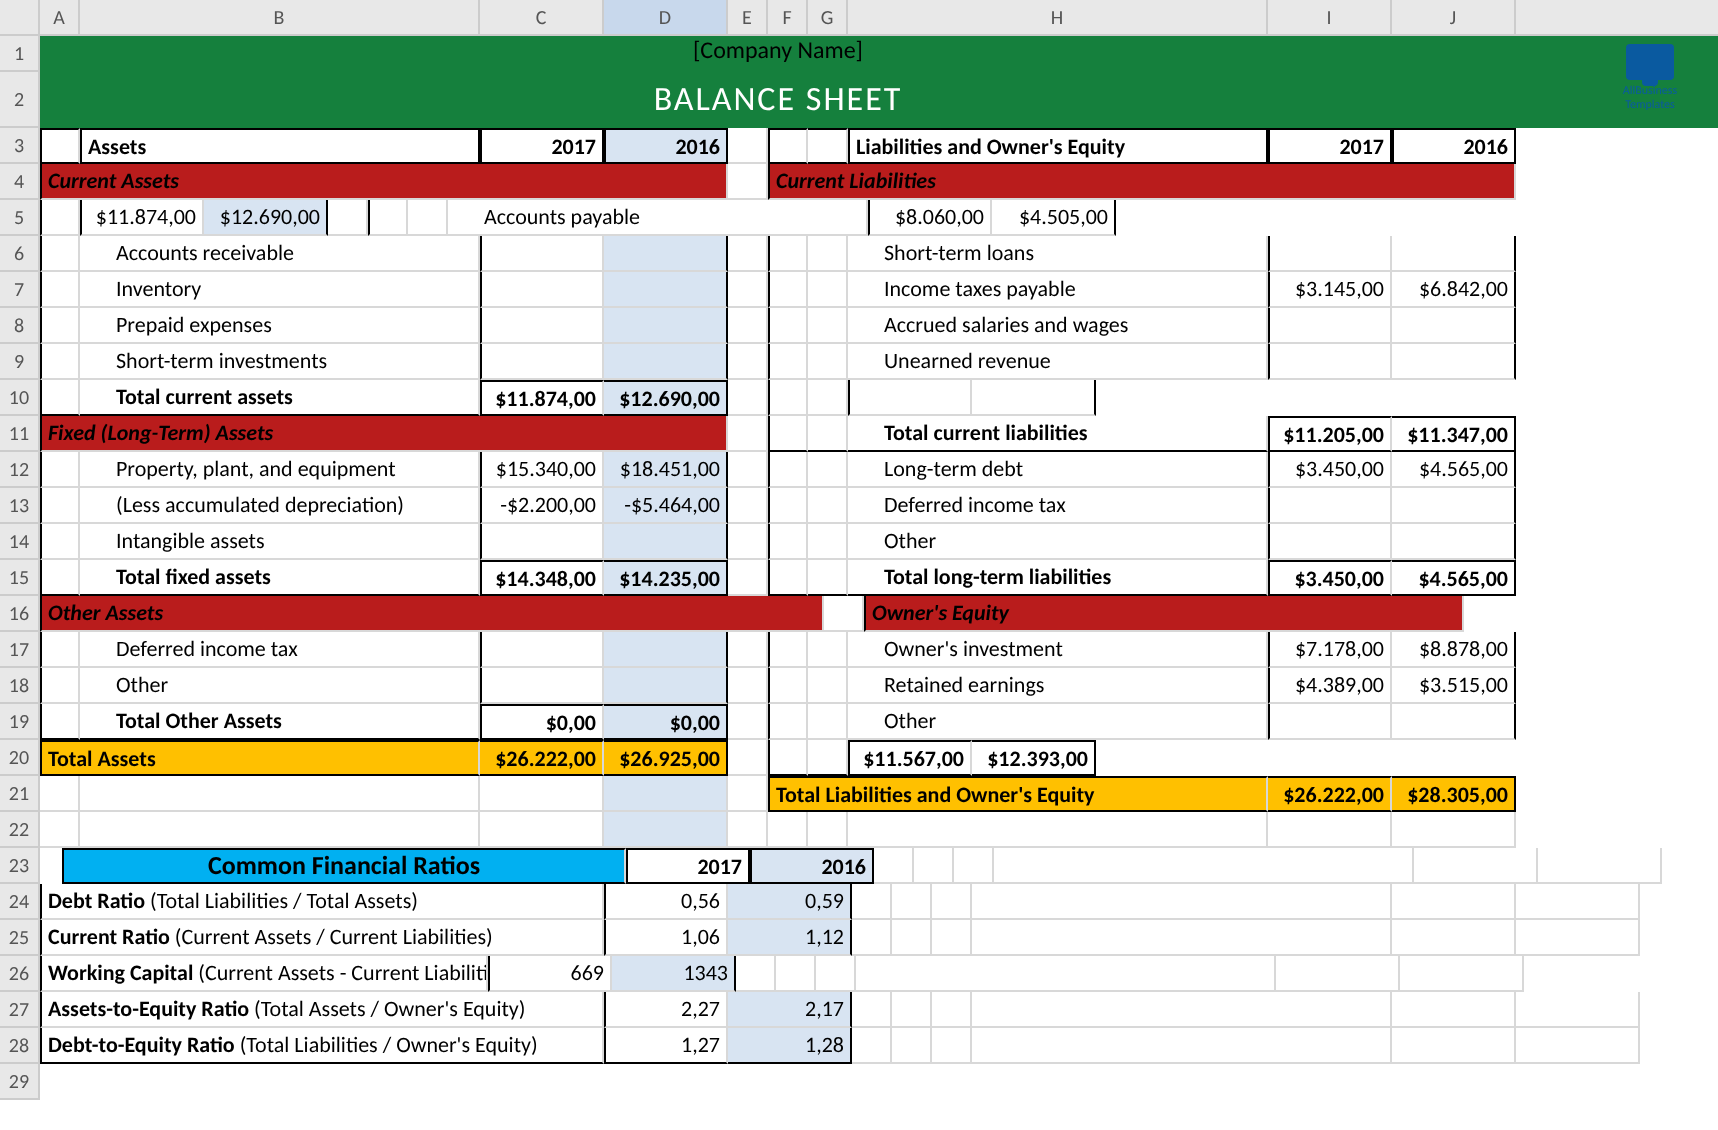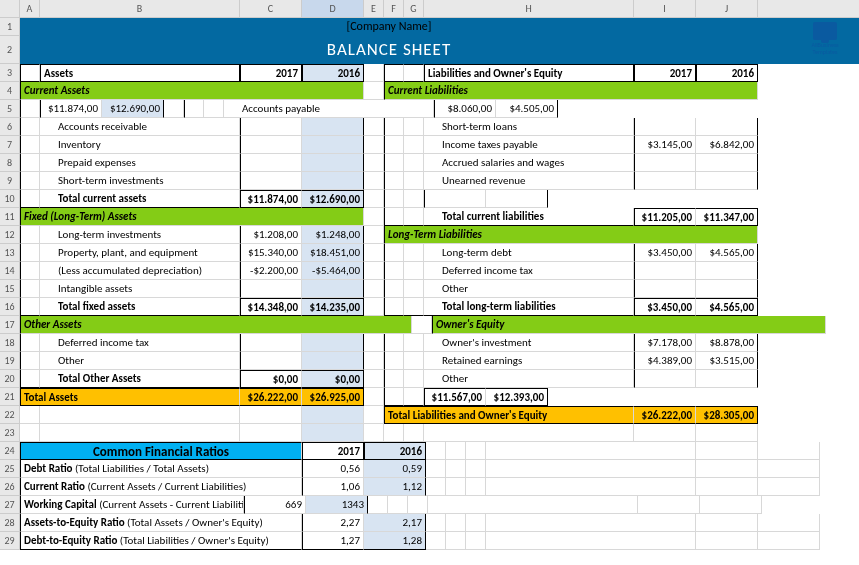--- a/index.html
+++ b/index.html
@@ -8,36 +8,36 @@
   .col-headers { display: flex; background: #e8e8e8; border-bottom: 1px solid #ccc; height: 18px; }
   .ch { border-right: 1px solid #ccc; text-align: center; font-size: 10px; color: #555; line-height: 18px; }
   .row-headers { position: absolute; left: 0; top: 18px; width: 20px; background: #e8e8e8; }
   .rh { height: 18px; border-bottom: 1px solid #ccc; border-right: 1px solid #ccc; text-align: center; font-size: 10px; color: #555; line-height: 18px; }
   .grid { position: absolute; left: 20px; top: 18px; right: 0; }
   .rw { display: flex; height: 18px; }
   .cl { border-right: 1px solid #d8d8d8; border-bottom: 1px solid #d8d8d8; padding: 1px 3px; overflow: hidden; white-space: nowrap; line-height: 15px; }
   .wA { width: 20px; } .wB { width: 200px; } .wC { width: 62px; } .wD { width: 62px; }
   .wE { width: 20px; } .wF { width: 20px; } .wG { width: 20px; } .wH { width: 210px; }
   .wI { width: 62px; } .wJ { width: 62px; }
-  .title-row { background: #0369a1; }
+  .title-row { background: #15803d; }
   .title-row .cl { border-right: none; border-bottom: none; }
   .title-txt { color: #000; text-align: center; font-size: 12px; font-weight: normal; }
   .title-bs { color: #fff; text-align: center; font-size: 17px; font-weight: normal; letter-spacing: 1px; }
   .hdr { font-weight: bold; border: 1.5px solid #000; }
   .hdr-r { text-align: right; }
-  .sect { background: #84cc16; font-style: italic; font-weight: bold; color: #000; }
+  .sect { background: #b91c1c; font-style: italic; font-weight: bold; color: #000; }
   .indent { padding-left: 18px !important; }
   .num { text-align: right; }
   .bold { font-weight: bold; }
   .bt { border-top: 1.5px solid #000 !important; }
   .bb { border-bottom: 1.5px solid #000 !important; }
   .bl { border-left: 1.5px solid #000 !important; }
   .br { border-right: 1.5px solid #000 !important; }
   .ylw { background: #ffc000; font-weight: bold; }
-  .ratio-hdr { background: #01b0f1; font-weight: bold; text-align: center; font-size: 13px; }
+  .ratio-hdr { background: #01b0f1; font-weight: bold; text-align: center; font-size: 13px; margin-left: 11px; }
   .ratio-lbl { font-weight: bold; }
   .ratio-desc { font-weight: normal; }
   .sel-col { background: #d8e4f2; }
   .sel-hdr { background: #c8d8ec !important; }
   .logo { position: absolute; right: 10px; top: 22px; width: 48px; text-align: center; }
   .logo-icon { width: 24px; height: 18px; background: #0a5aa0; border-radius: 2px; margin: 0 auto 2px; position: relative; }
   .logo-icon::after { content: ''; position: absolute; bottom: -3px; left: 8px; width: 8px; height: 3px; background: #0a5aa0; border-radius: 0 0 2px 2px; }
   .logo-txt { font-size: 6px; color: #0a5aa0; line-height: 7px; }
   .spacer .cl { border-right: 1px solid #d8d8d8; }
 </style>
@@ -199,28 +199,20 @@
     <div class="rw">
       <div class="cl sect bl" style="width:344px">Fixed (Long-Term) Assets</div>
       <div class="cl wE"></div>
       <div class="cl wF bl bb"></div>
         <div class="cl wG bb"></div>
         <div class="cl wH indent bold bb">Total current liabilities</div>
         <div class="cl wI num bold bt bb bl">$11.205,00</div>
         <div class="cl wJ num bold bt bb br">$11.347,00</div>
     </div>
 
-    <div class="rw">
-      <div class="cl wA bl"></div>
-        <div class="cl wB indent">Long-term investments</div>
-        <div class="cl wC num bl">$1.208,00</div>
-        <div class="cl wD num br sel-col">$1.248,00</div>
-      <div class="cl wE"></div>
-      <div class="cl sect bl" style="width:374px">Long-Term Liabilities</div>
-    </div>
 
     <div class="rw">
       <div class="cl wA bl"></div>
         <div class="cl wB indent">Property, plant, and equipment</div>
         <div class="cl wC num bl">$15.340,00</div>
         <div class="cl wD num br sel-col">$18.451,00</div>
       <div class="cl wE"></div>
       <div class="cl wF bl"></div>
         <div class="cl wG"></div>
         <div class="cl wH indent">Long-term debt</div>
@@ -263,21 +255,21 @@
       <div class="cl wF bl bb"></div>
         <div class="cl wG bb"></div>
         <div class="cl wH indent bold bb">Total long-term liabilities</div>
         <div class="cl wI num bold bt bb bl">$3.450,00</div>
         <div class="cl wJ num bold bt bb br">$4.565,00</div>
     </div>
 
     <div class="rw">
       <div class="cl sect bl" style="width:392px">Other Assets</div>
       <div class="cl wE"></div>
-      <div class="cl sect bl" style="width:394px">Owner's Equity</div>
+      <div class="cl sect bl" style="width:300px">Owner's Equity</div>
     </div>
 
     <div class="rw">
       <div class="cl wA bl"></div>
         <div class="cl wB indent">Deferred income tax</div>
         <div class="cl wC num bl"></div>
         <div class="cl wD num br sel-col"></div>
       <div class="cl wE"></div>
       <div class="cl wF bl"></div>
         <div class="cl wG"></div>

